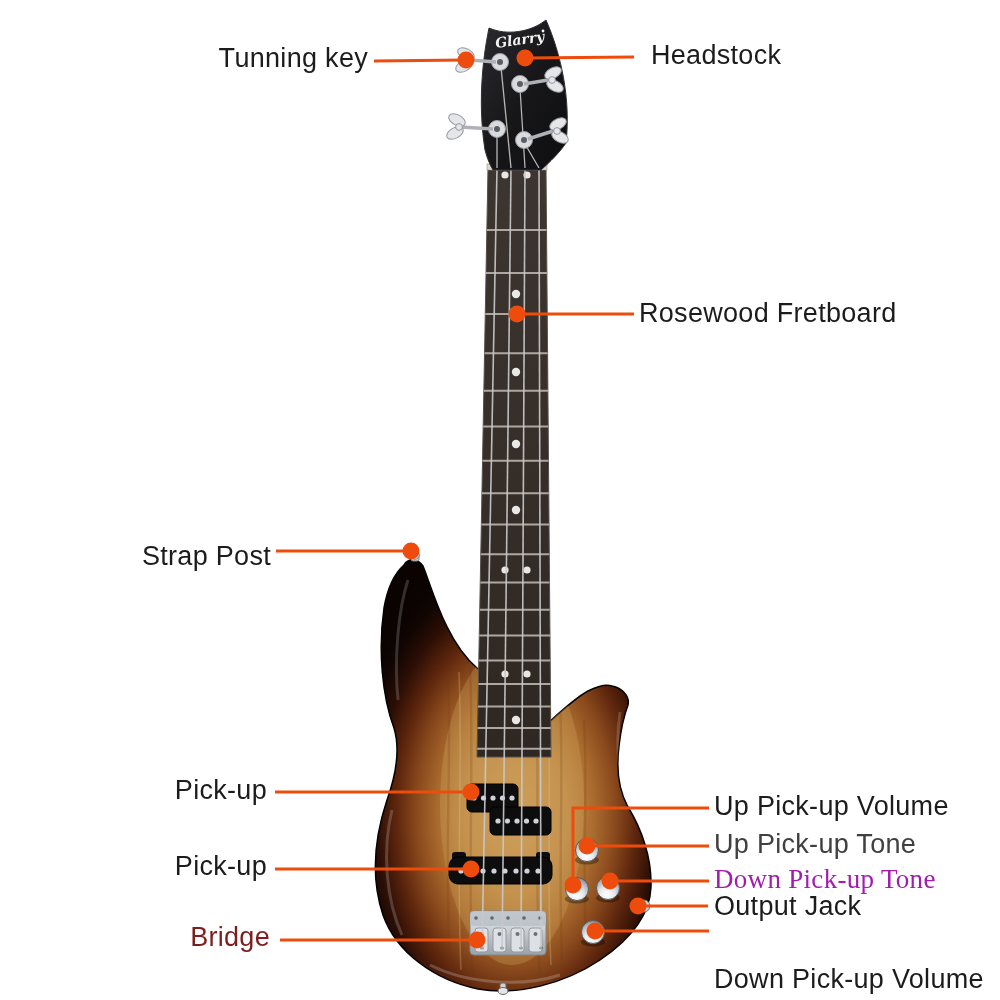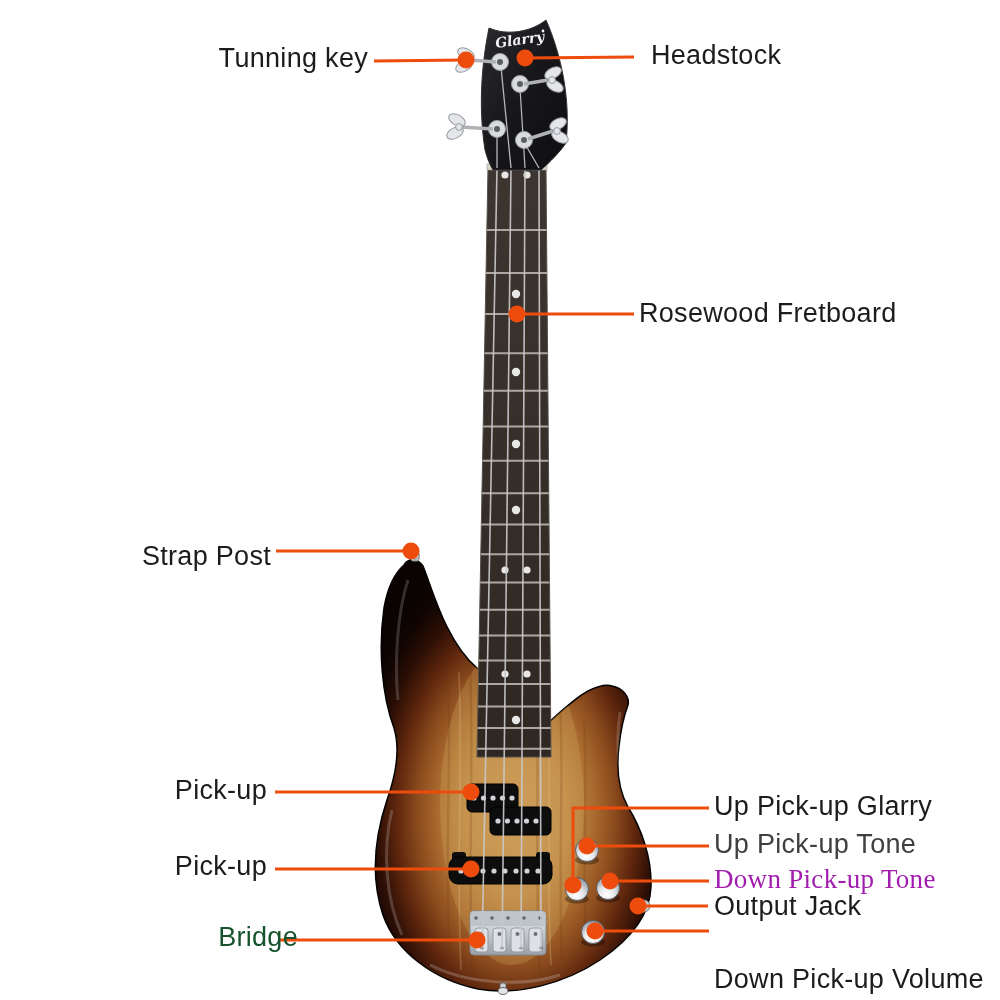--- a/index.html
+++ b/index.html
@@ -309,20 +309,20 @@
       <circle cx="595" cy="931" r="8.5" fill="#ee4c0d"></circle>
     </svg>
 
   <div>
     <div class="callout-label" style="top: 59px; color: rgb(28, 28, 28); right: 632px; margin-left: 11px;">Tunning key</div>
     <div class="callout-label" style="top: 56px; color: rgb(28, 28, 28); left: 639px; margin-left: 12px;">Headstock</div>
     <div class="callout-label" style="top: 314px; color: rgb(28, 28, 28); left: 639px;">Rosewood Fretboard</div>
     <div class="callout-label" style="top: 557px; color: rgb(28, 28, 28); right: 729px;">Strap Post</div>
     <div class="callout-label" style="top: 791px; color: rgb(28, 28, 28); right: 733px;">Pick-up</div>
     <div class="callout-label" style="top: 867px; color: rgb(28, 28, 28); right: 733px;">Pick-up</div>
-    <div class="callout-label" style="top: 938px; color: #14532d; right: 702px;">Bridge</div>
-    <div class="callout-label" style="top: 807px; color: rgb(28, 28, 28); left: 714px;">Up Pick-up Glarry</div>
+    <div class="callout-label" style="top: 938px; color: #7f1d1d; right: 730px;">Bridge</div>
+    <div class="callout-label" style="top: 807px; color: rgb(28, 28, 28); left: 714px;">Up Pick-up Volume</div>
     <div class="callout-label" style="top: 845px; color: #404040; left: 714px;">Up Pick-up Tone</div>
     <div class="callout-label" style="top: 880px; color: #a21caf; left: 714px; font-family: Liberation Serif, serif;">Down Pick-up Tone</div>
     <div class="callout-label" style="top: 907px; color: rgb(28, 28, 28); left: 714px;">Output Jack</div>
     <div class="callout-label" style="top: 936px; color: rgb(28, 28, 28); left: 714px; margin-top: 44px;">Down Pick-up Volume</div>
   </div>
 </div>
 
 </body></html>

